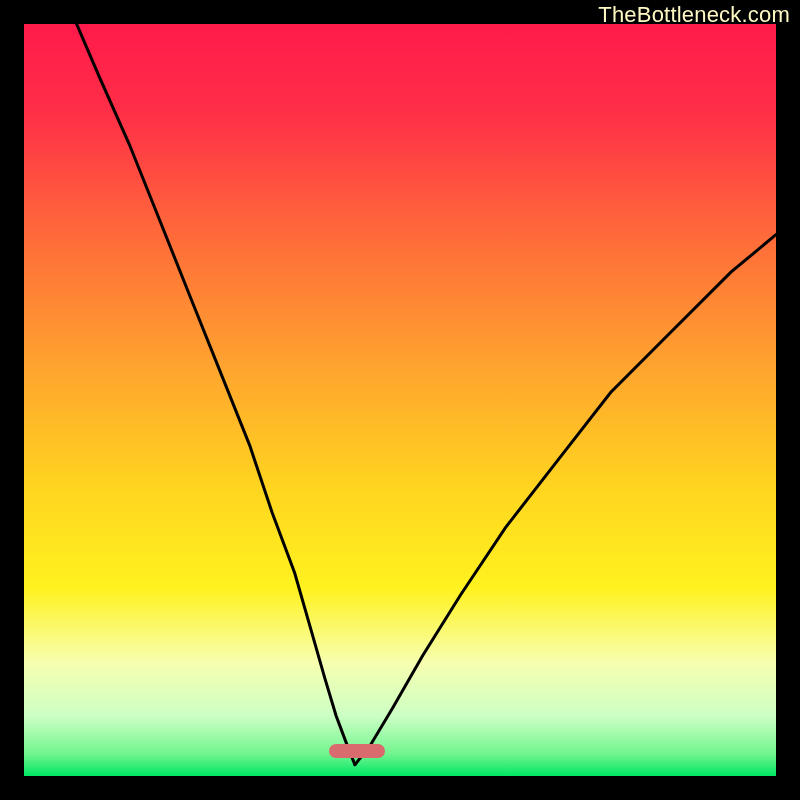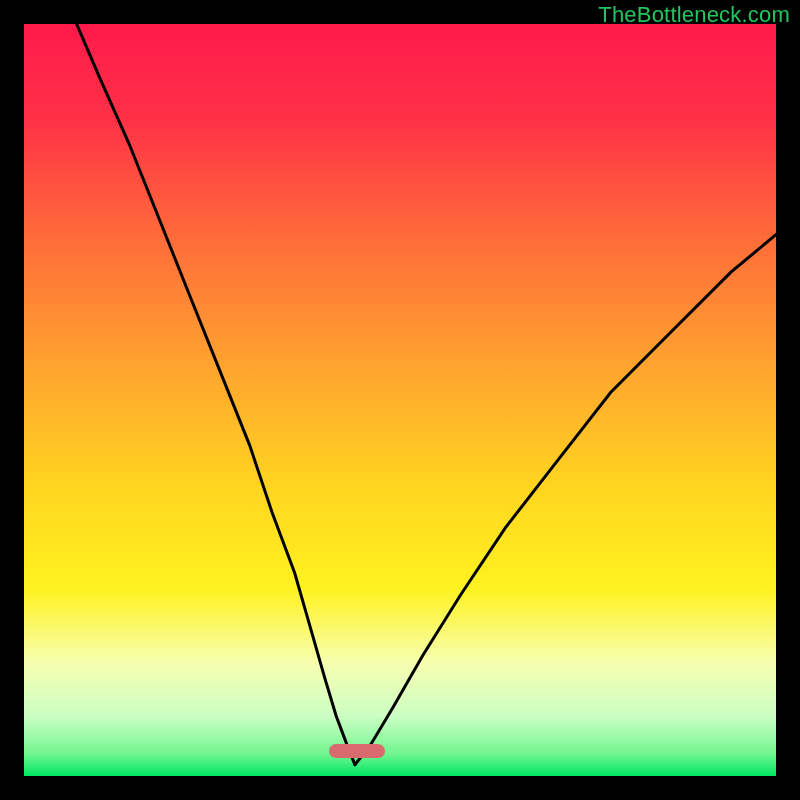--- a/index.html
+++ b/index.html
@@ -20,21 +20,21 @@
     overflow: hidden;
   }
   .gradient {
     position: absolute;
     left: 0; top: 0; right: 0; bottom: 0;
   }
   .watermark {
     position: absolute;
     top: 2px;
     right: 10px;
-    color: #22c55e;
+    color: #fef9c3;
     font-size: 22px;
     font-weight: 500;
     letter-spacing: 0.2px;
   }
   .curve {
     position: absolute;
     left: 0; top: 0;
     width: 752px;
     height: 752px;
   }

